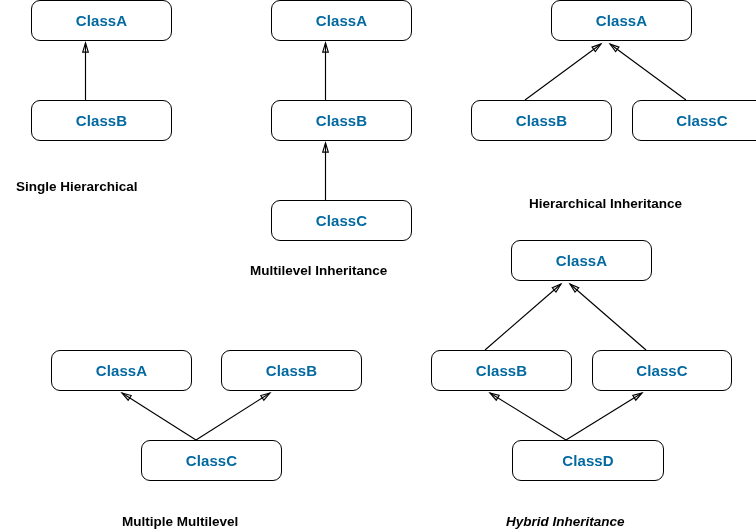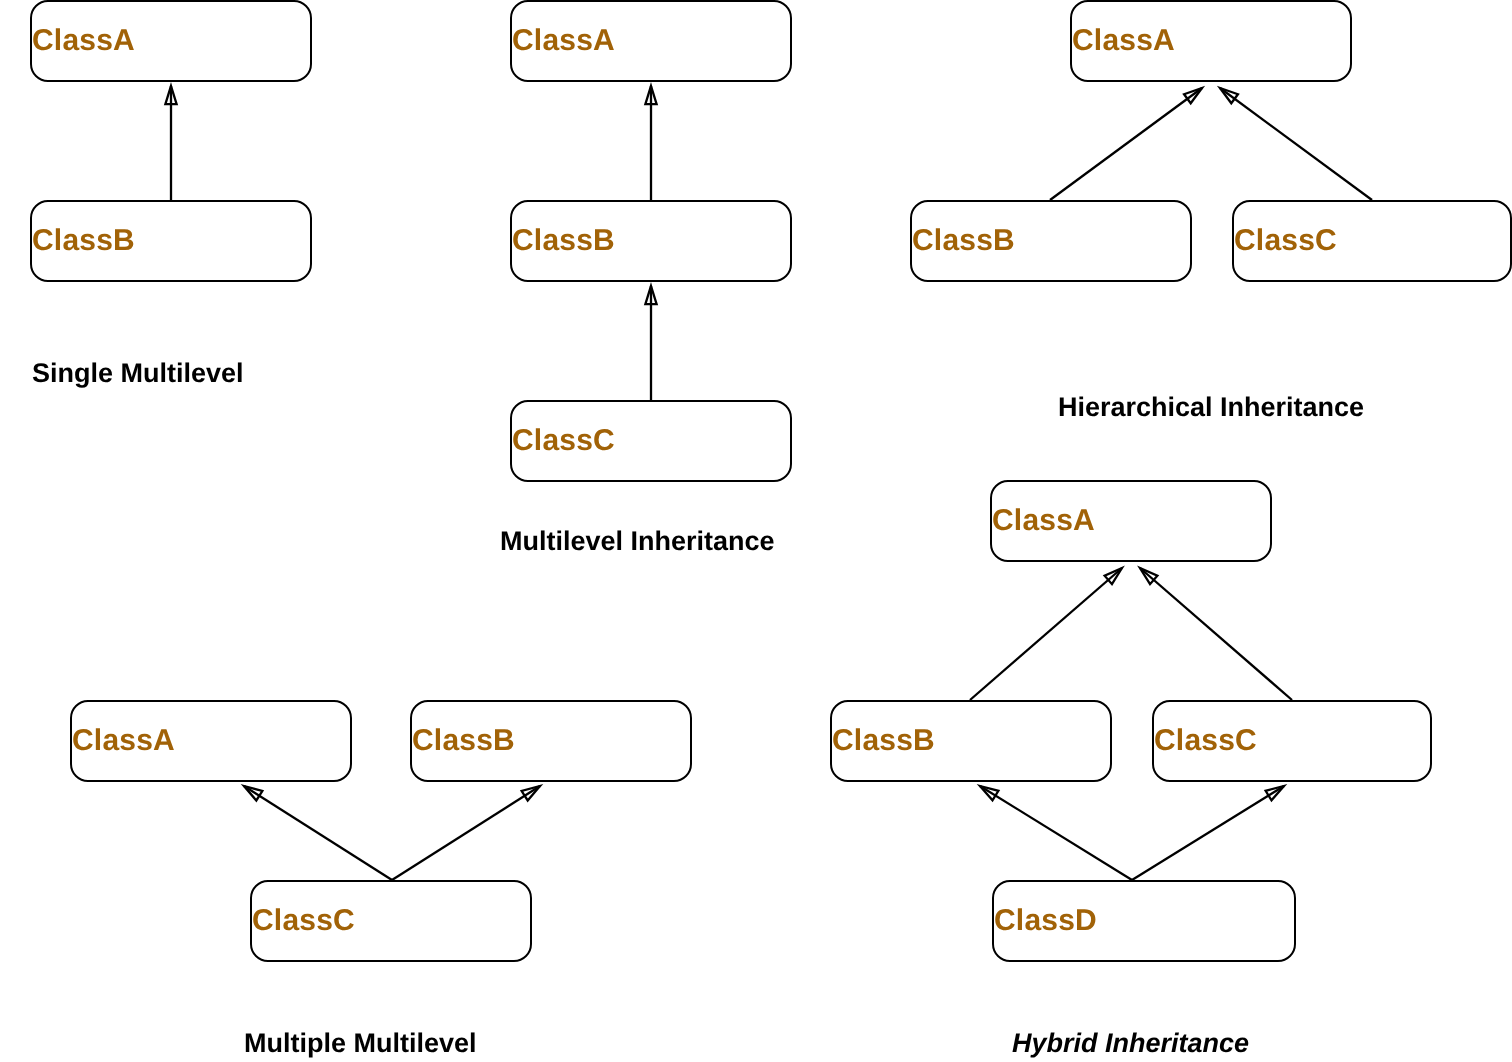--- a/index.html
+++ b/index.html
@@ -16,26 +16,27 @@
     overflow: hidden;
   }
   .node {
     position: absolute;
     box-sizing: border-box;
     border: 1px solid #000000;
     border-radius: 9px;
     background: #ffffff;
     display: flex;
     align-items: center;
-    justify-content: flex-start;
+    justify-content: center;
     font-size: 15px;
     font-weight: bold;
-    color: #a16207;
+    color: #0369a1;
     letter-spacing: 0.1px;
     z-index: 2;
+    margin-left: 16px;
   }
   .caption {
     position: absolute;
     font-size: 13.5px;
     font-weight: bold;
     color: #000000;
     white-space: nowrap;
     z-index: 2;
   }
   svg.edges {
@@ -103,21 +104,21 @@
         <path d="M 642 393 L 635.7577160499698 400.1612771966455 L 632.8044594686796 395.3857984694529 Z" fill="#000000" stroke="#000000" stroke-width="0.8"></path>
       </g>
     </svg>
   <div id="node-layer">
       <div class="node" style="left: 15px; top: 0px; width: 141px; height: 41px;">
         <span>ClassA</span>
       </div>
       <div class="node" style="left: 15px; top: 100px; width: 141px; height: 41px;">
         <span>ClassB</span>
       </div>
-      <div class="caption" style="left: 16px; top: 179px;">Single Multilevel</div>
+      <div class="caption" style="left: 16px; top: 179px;">Single Hierarchical</div>
       <div class="node" style="left: 255px; top: 0px; width: 141px; height: 41px;">
         <span>ClassA</span>
       </div>
       <div class="node" style="left: 255px; top: 100px; width: 141px; height: 41px;">
         <span>ClassB</span>
       </div>
       <div class="node" style="left: 255px; top: 200px; width: 141px; height: 41px;">
         <span>ClassC</span>
       </div>
       <div class="caption" style="left: 250px; top: 263px;">Multilevel Inheritance</div>

